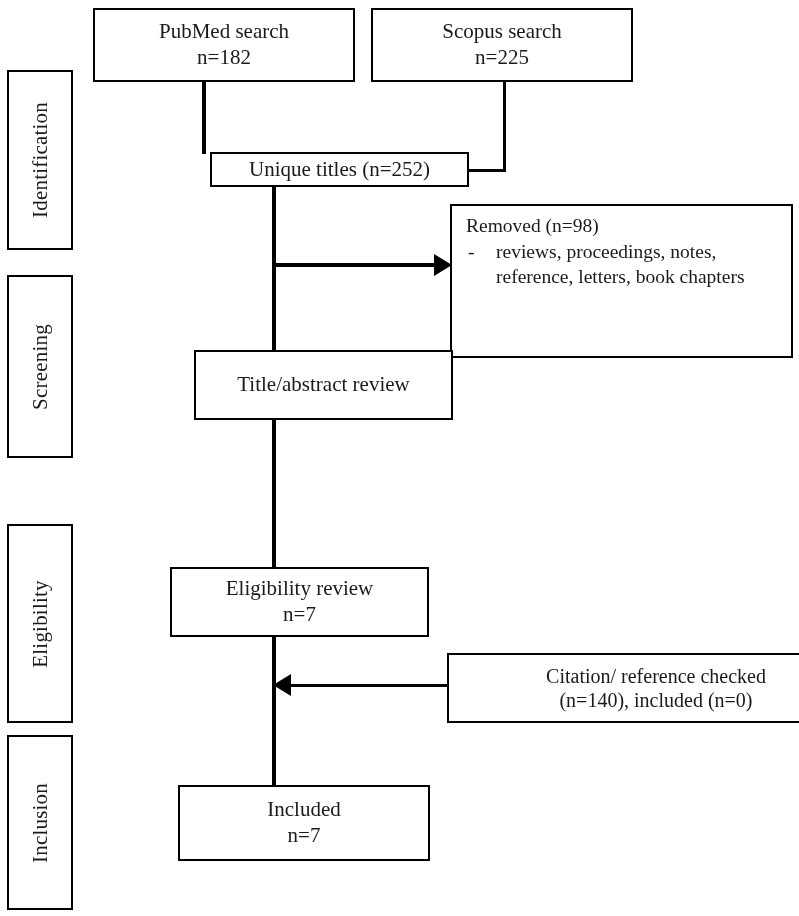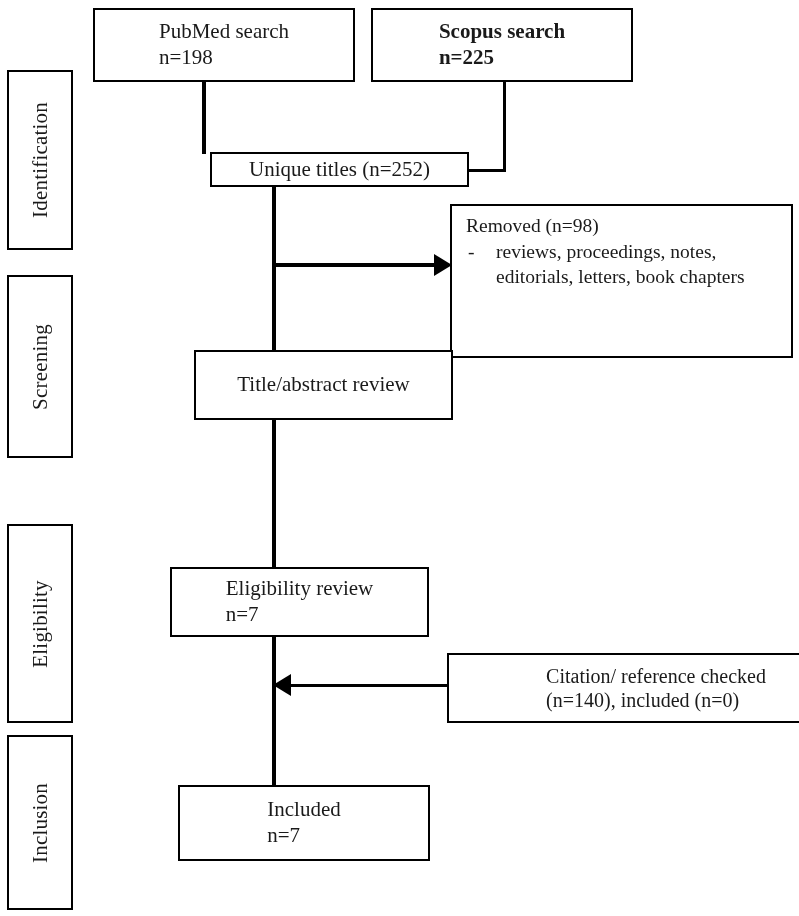--- a/index.html
+++ b/index.html
@@ -21,21 +21,21 @@
 
   
   .box {
     position: absolute;
     box-sizing: border-box;
     border: 2.5px solid #000000;
     background: #ffffff;
     display: flex;
     align-items: center;
     justify-content: center;
-    text-align: left;
+    text-align: center;
     line-height: 1.22;
     font-size: 21px;
     z-index: 3;
   }
   .box .line { display: block; }
 
   
   .stage {
     position: absolute;
     box-sizing: border-box;
@@ -138,40 +138,40 @@
   <div class="seg thick-v" style="left:272px; top:418px; height:151px;"></div>
 
   <div class="seg thick-v" style="left:272px; top:635px; height:152px;"></div>
 
   <div class="seg thin-h" style="left:290px; top:684px; width:159px;"></div>
   <div class="arrowhead left" style="left:273px; top:674px;"></div>
 
   <div class="box" style="left:93px; top:8px; width:262px; height:74px;">
     <span>
       <span class="line">PubMed search</span>
-      <span class="line">n=198</span>
-    </span>
-  </div>
-
-  <div class="box" style="left:371px; top:8px; width:262px; height:74px;font-weight:bold;">
+      <span class="line">n=182</span>
+    </span>
+  </div>
+
+  <div class="box" style="left:371px; top:8px; width:262px; height:74px;">
     <span>
       <span class="line">Scopus search</span>
       <span class="line">n=225</span>
     </span>
   </div>
 
   <div class="box" style="left:170px; top:152px; width:259px; height:35px;margin-left:40px;">
     <span class="line">Unique titles (n=252)</span>
   </div>
 
   <div class="box left-align" style="left:450px; top:204px; width:343px; height:154px;">
     <span class="removed-title">Removed (n=98)</span>
     <span class="removed-item">
       <span class="removed-dash">-</span>
-      <span class="removed-text">reviews, proceedings, notes, editorials, letters, book chapters</span>
+      <span class="removed-text">reviews, proceedings, notes, reference, letters, book chapters</span>
     </span>
   </div>
 
   <div class="box" style="left:170px; top:350px; width:259px; height:70px;margin-left:24px;">
     <span>
       <span class="line">Title/abstract review</span>
     </span>
   </div>
 
   <div class="box" style="left:170px; top:567px; width:259px; height:70px;">

